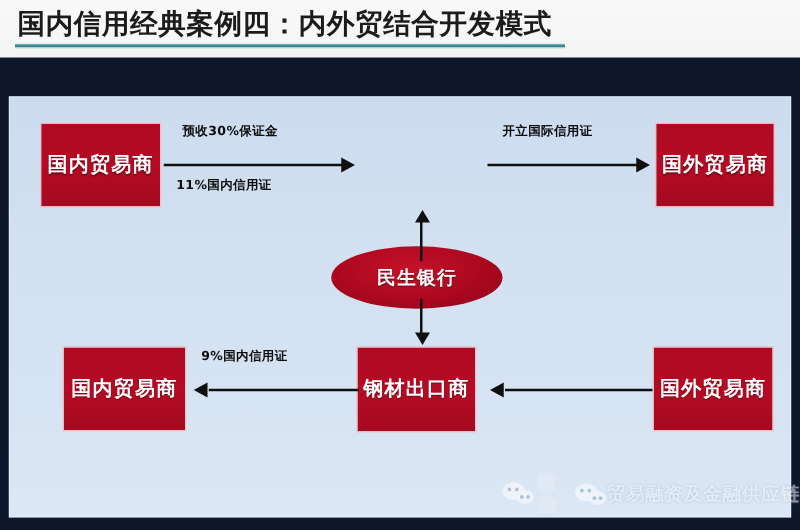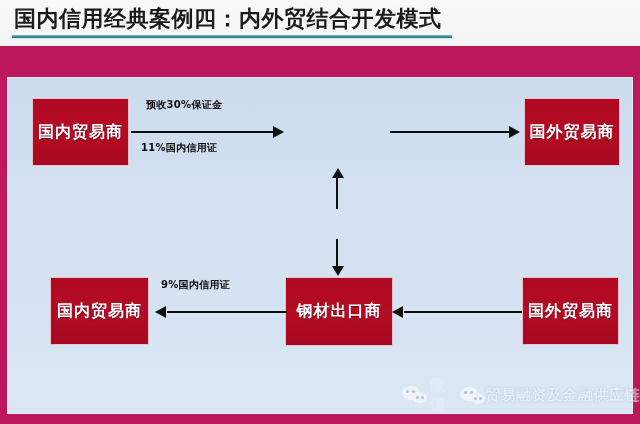--- a/index.html
+++ b/index.html
@@ -4,21 +4,21 @@
 <style>
   html, body {
     margin: 0;
     padding: 0;
     background: #ffffff;
   }
   #screen {
     position: relative;
     width: 640px;
     height: 424px;
-    background: #be185d;
+    background: #0f172a;
     overflow: hidden;
     font-family: "DejaVu Sans", "Liberation Sans", sans-serif;
   }
 
   
   #title-bar {
     position: absolute;
     left: 0; top: 0;
     width: 640px; height: 46px;
     background: linear-gradient(to bottom, #faf9f9 0%, #f5f4f4 100%);
@@ -68,21 +68,21 @@
     font-size: 16px;
     font-weight: 700;
     letter-spacing: 1px;
     text-shadow: 0 1px 1px rgba(0,0,0,0.35);
     white-space: nowrap;
   }
   #node-domestic-trader-top { left: 25px;  top: 21px;  width: 97px;  height: 68px; }
   #node-ore-importer        { left: 278px; top: 19px;  width: 103px; height: 70px; }
   #node-foreign-trader-top  { left: 517px; top: 21px;  width: 96px;  height: 68px; }
   #node-domestic-trader-bot { left: 43px;  top: 200px; width: 99px;  height: 68px; }
-  #node-steel-exporter      { left: 278px; top: 200px; width: 108px; height: 69px; }
+  #node-steel-exporter      { left: 278px; top: 200px; width: 96px; height: 69px; }
   #node-foreign-trader-bot  { left: 515px; top: 200px; width: 97px;  height: 68px; }
 
   
   #node-bank {
     position: absolute;
     left: 258px; top: 120px;
     width: 137px; height: 50px;
     border-radius: 50%;
     background: radial-gradient(ellipse at 45% 35%, #c41228 0%, #ab0820 55%, #8e0519 100%);
     display: flex;
@@ -207,34 +207,36 @@
     <div id="title-underline"></div>
   </div>
 
   <div id="diagram-panel">
 
     <div class="node-box" id="node-domestic-trader-top">国内贸易商</div>
 
 
     <div class="node-box" id="node-foreign-trader-top">国外贸易商</div>
 
+    <div id="node-bank">民生银行</div>
 
     <div class="node-box" id="node-domestic-trader-bot">国内贸易商</div>
 
     <div class="node-box" id="node-steel-exporter">钢材出口商</div>
 
     <div class="node-box" id="node-foreign-trader-bot">国外贸易商</div>
 
     <div class="arrow-line arrow-h" style="left:124px; top:54px; width:143px;"></div>
     <div class="arrow-head head-right" style="left:266px; top:49px;"></div>
     <div class="edge-label" style="left:139px; top:21px;">预收30%保证金</div>
     <div class="edge-label" style="left:134px; top:64px;">11%国内信用证</div>
 
     <div class="arrow-line arrow-h" style="left:383px; top:54px; width:120px;"></div>
     <div class="arrow-head head-right" style="left:502px; top:49px;"></div>
+    <div class="edge-label" style="left:395px; top:21px;">开立国际信用证</div>
 
     <div class="arrow-line arrow-v" style="left:329px; top:100px; height:32px;"></div>
     <div class="arrow-head head-up" style="left:325px; top:91px;"></div>
 
     <div class="arrow-line arrow-v" style="left:329px; top:162px; height:30px;"></div>
     <div class="arrow-head head-down" style="left:325px; top:189px;"></div>
 
     <div class="arrow-line arrow-h" style="left:160px; top:234px; width:120px;"></div>
     <div class="arrow-head head-left" style="left:148px; top:229px;"></div>
     <div class="edge-label" style="left:154px; top:201px;">9%国内信用证</div>

